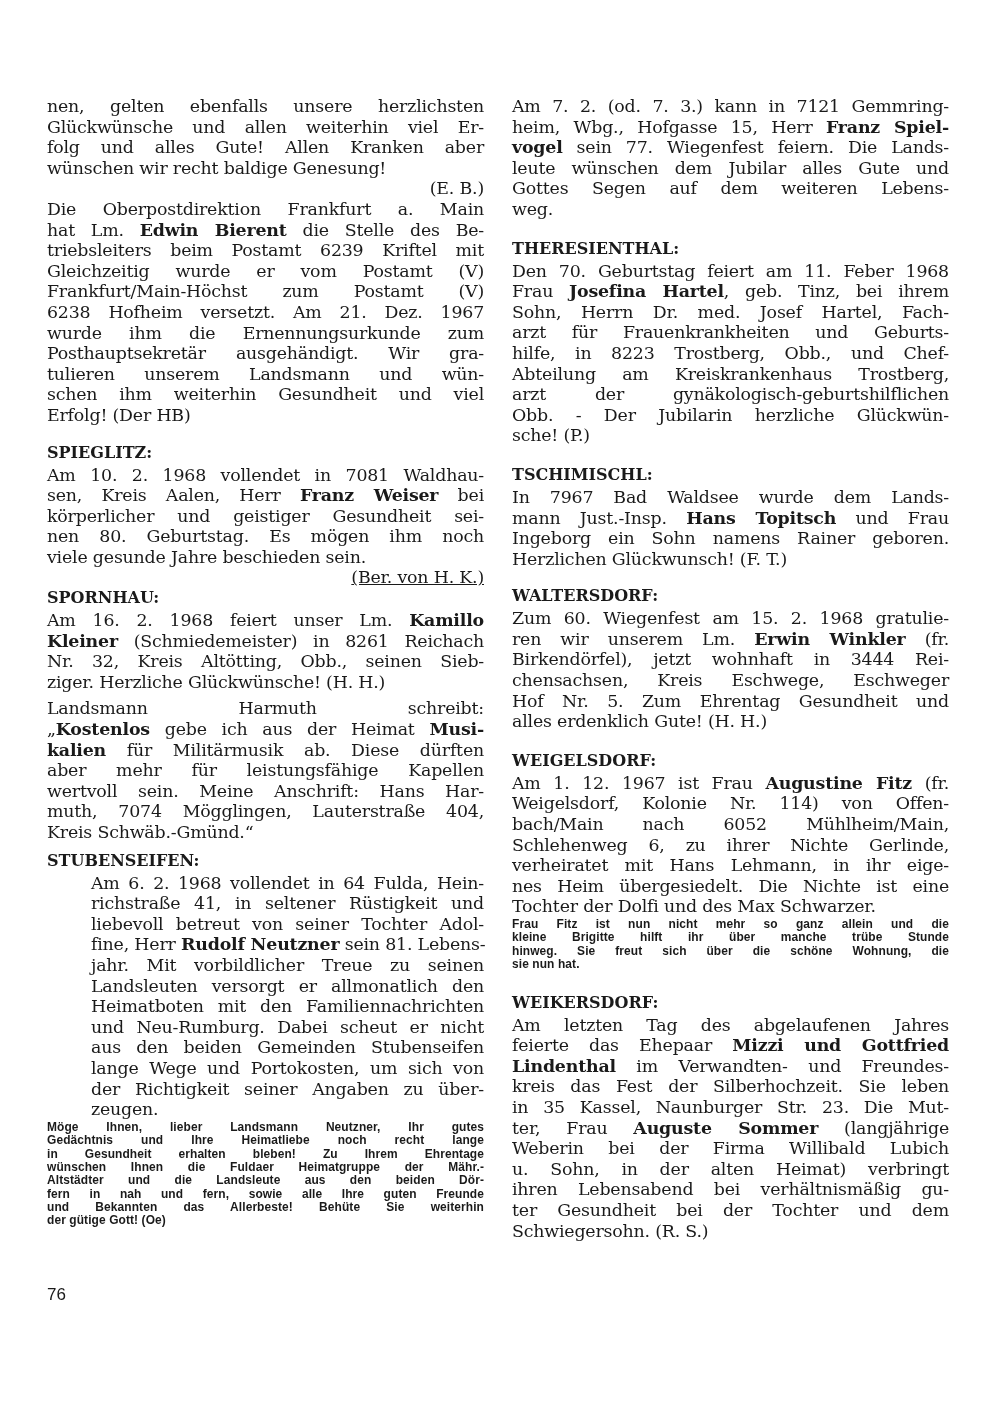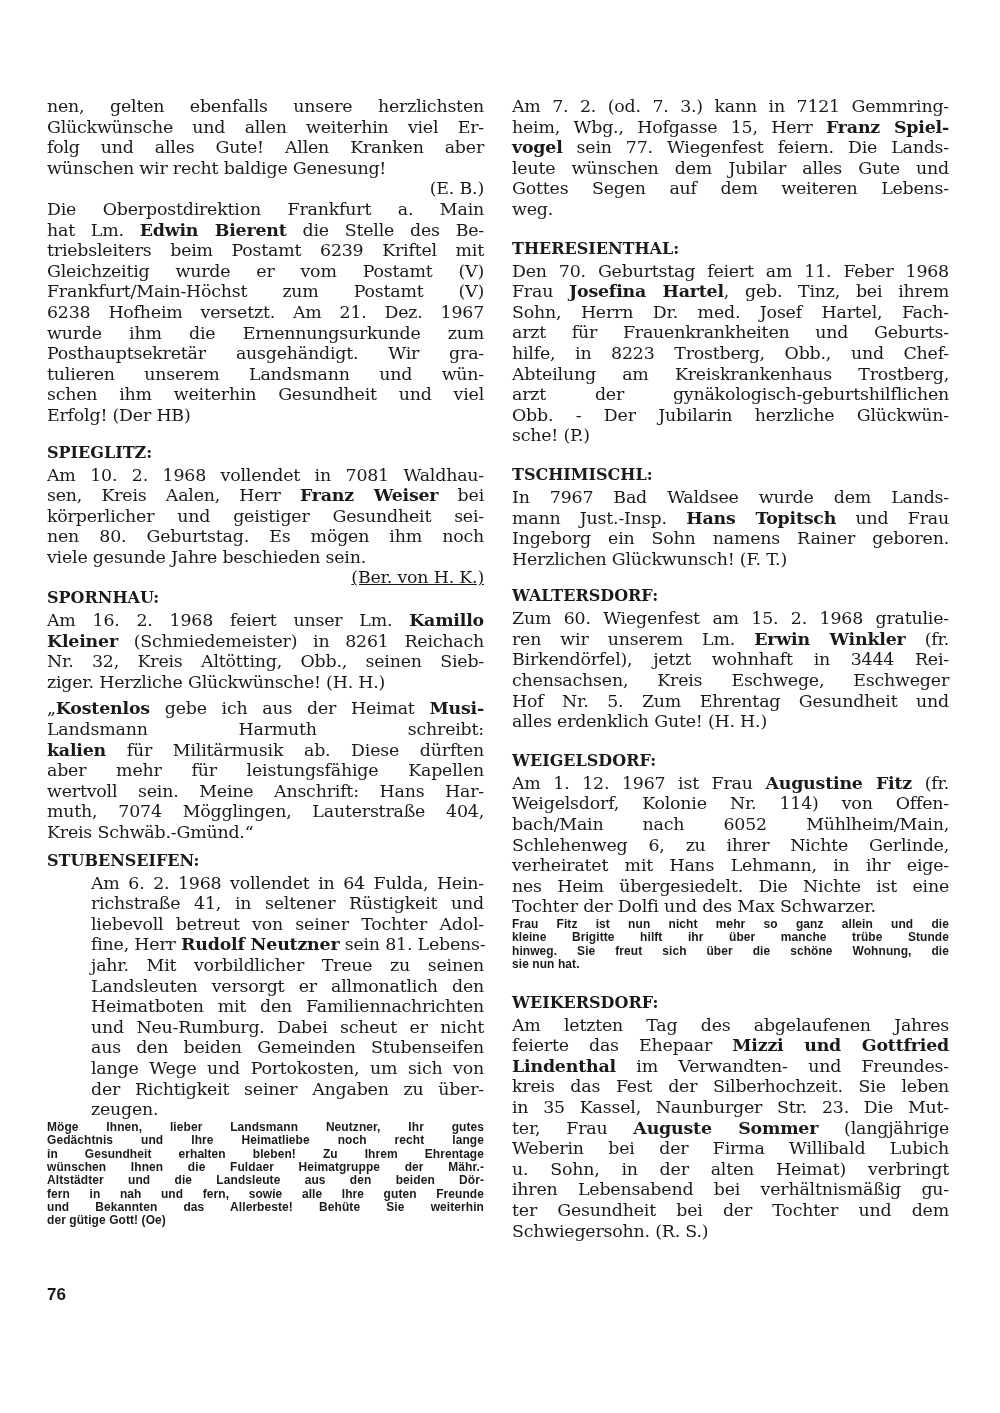--- a/index.html
+++ b/index.html
@@ -7,21 +7,21 @@
   .col { position: absolute; top: 96px; width: 437px; font-family: "DejaVu Serif", "Liberation Serif", serif; }
   #col-left { left: 47px; }
   #col-right { left: 484px; margin-left: 28px; }
   .para { margin: 0; }
   .line { display: block; font-size: 17.4px; line-height: 20.6px; height: 20.6px; white-space: nowrap; text-align: justify; text-align-last: justify; letter-spacing: -0.2px; }
   .line.last { text-align-last: left; }
   .line.right { text-align: right; text-align-last: right; }
   .small .line { font-family: "Liberation Sans", "DejaVu Sans", sans-serif; font-weight: bold; font-size: 13px; line-height: 13.4px; height: 13.4px; letter-spacing: 0.1px; transform: scaleX(0.92); transform-origin: left; width: 108.7%; }
   .heading { font-family: "DejaVu Serif", "Liberation Serif", serif; font-weight: bold; font-size: 16px; line-height: 20px; margin: 0; letter-spacing: 0px; }
   b { font-weight: bold; }
-  #page-number { position: absolute; left: 47px; top: 1285px; font-family: "Liberation Sans", "DejaVu Sans", sans-serif; font-weight: bold; font-size: 17px; }
+  #page-number { position: absolute; left: 47px; top: 1285px; font-family: "Liberation Sans", "DejaVu Sans", sans-serif; font-weight: normal; font-size: 17px; }
 </style>
 </head>
 <body>
 
 <div id="col-left" class="col">
     <div class="para" style="margin-top: 0px;">
       <span class="line"><span>nen, gelten ebenfalls unsere herzlichsten</span></span>
       <span class="line"><span>Glückwünsche und allen weiterhin viel Er-</span></span>
       <span class="line"><span>folg und alles Gute! Allen Kranken aber</span></span>
       <span class="line last"><span>wünschen wir recht baldige Genesung!</span></span>
@@ -54,22 +54,22 @@
       <span class="line right"><span>(Ber. von H. K.)</span></span>
     </div>
     <div class="heading" style="margin-top: 0px;">SPORNHAU:</div>
     <div class="para" style="margin-top: 2px;">
       <span class="line"><span>Am 16. 2. 1968 feiert unser Lm. </span><b>Kamillo</b></span>
       <span class="line"><b>Kleiner</b><span> (Schmiedemeister) in 8261 Reichach</span></span>
       <span class="line"><span>Nr. 32, Kreis Altötting, Obb., seinen Sieb-</span></span>
       <span class="line last"><span>ziger. Herzliche Glückwünsche! (H. H.)</span></span>
     </div>
     <div class="para" style="margin-top: 6px;">
+      <span class="line"><span>Landsmann Harmuth schreibt:</span></span>
       <span class="line"><span>„</span><b>Kostenlos</b><span> gebe ich aus der Heimat </span><b>Musi-</b></span>
-      <span class="line"><span>Landsmann Harmuth schreibt:</span></span>
       <span class="line"><b>kalien</b><span> für Militärmusik ab. Diese dürften</span></span>
       <span class="line"><span>aber mehr für leistungsfähige Kapellen</span></span>
       <span class="line"><span>wertvoll sein. Meine Anschrift: Hans Har-</span></span>
       <span class="line"><span>muth, 7074 Mögglingen, Lauterstraße 404,</span></span>
       <span class="line last"><span>Kreis Schwäb.-Gmünd.“</span></span>
     </div>
     <div class="heading" style="margin-top: 8px;">STUBENSEIFEN:</div>
     <div class="para" style="margin-top: 2px; margin-left: 44px;">
       <span class="line"><span>Am 6. 2. 1968 vollendet in 64 Fulda, Hein-</span></span>
       <span class="line"><span>richstraße 41, in seltener Rüstigkeit und</span></span>

